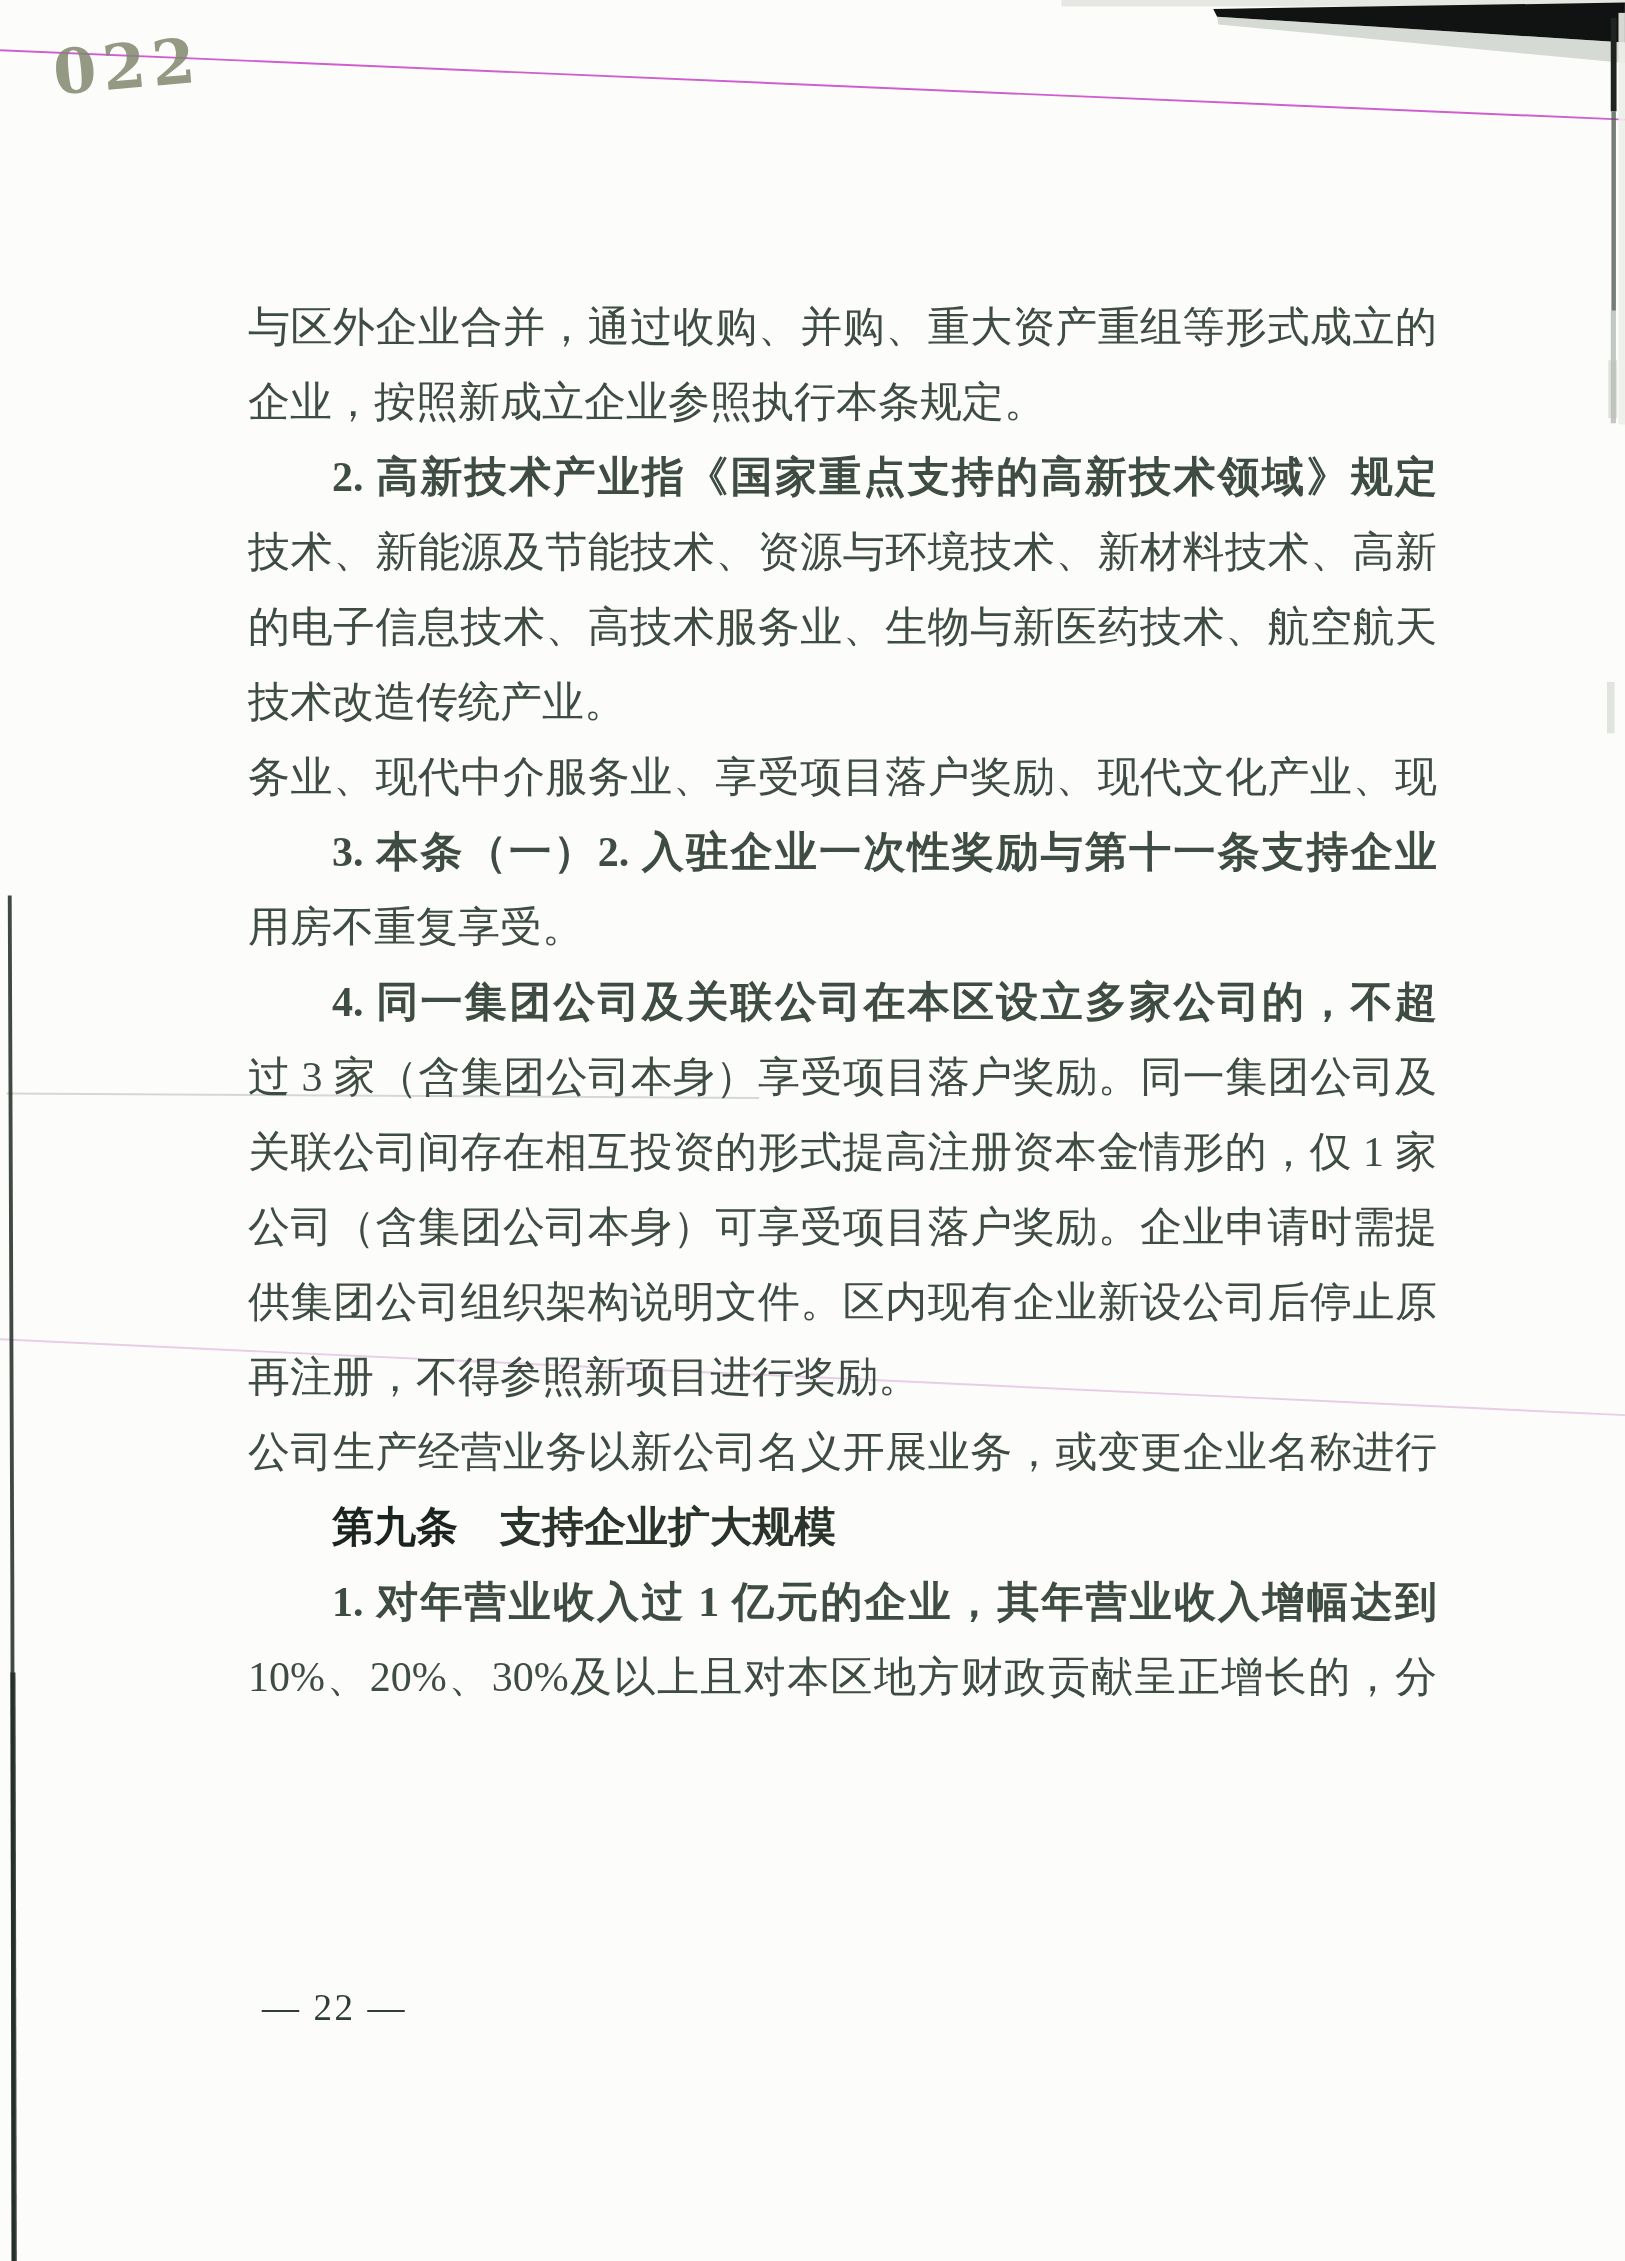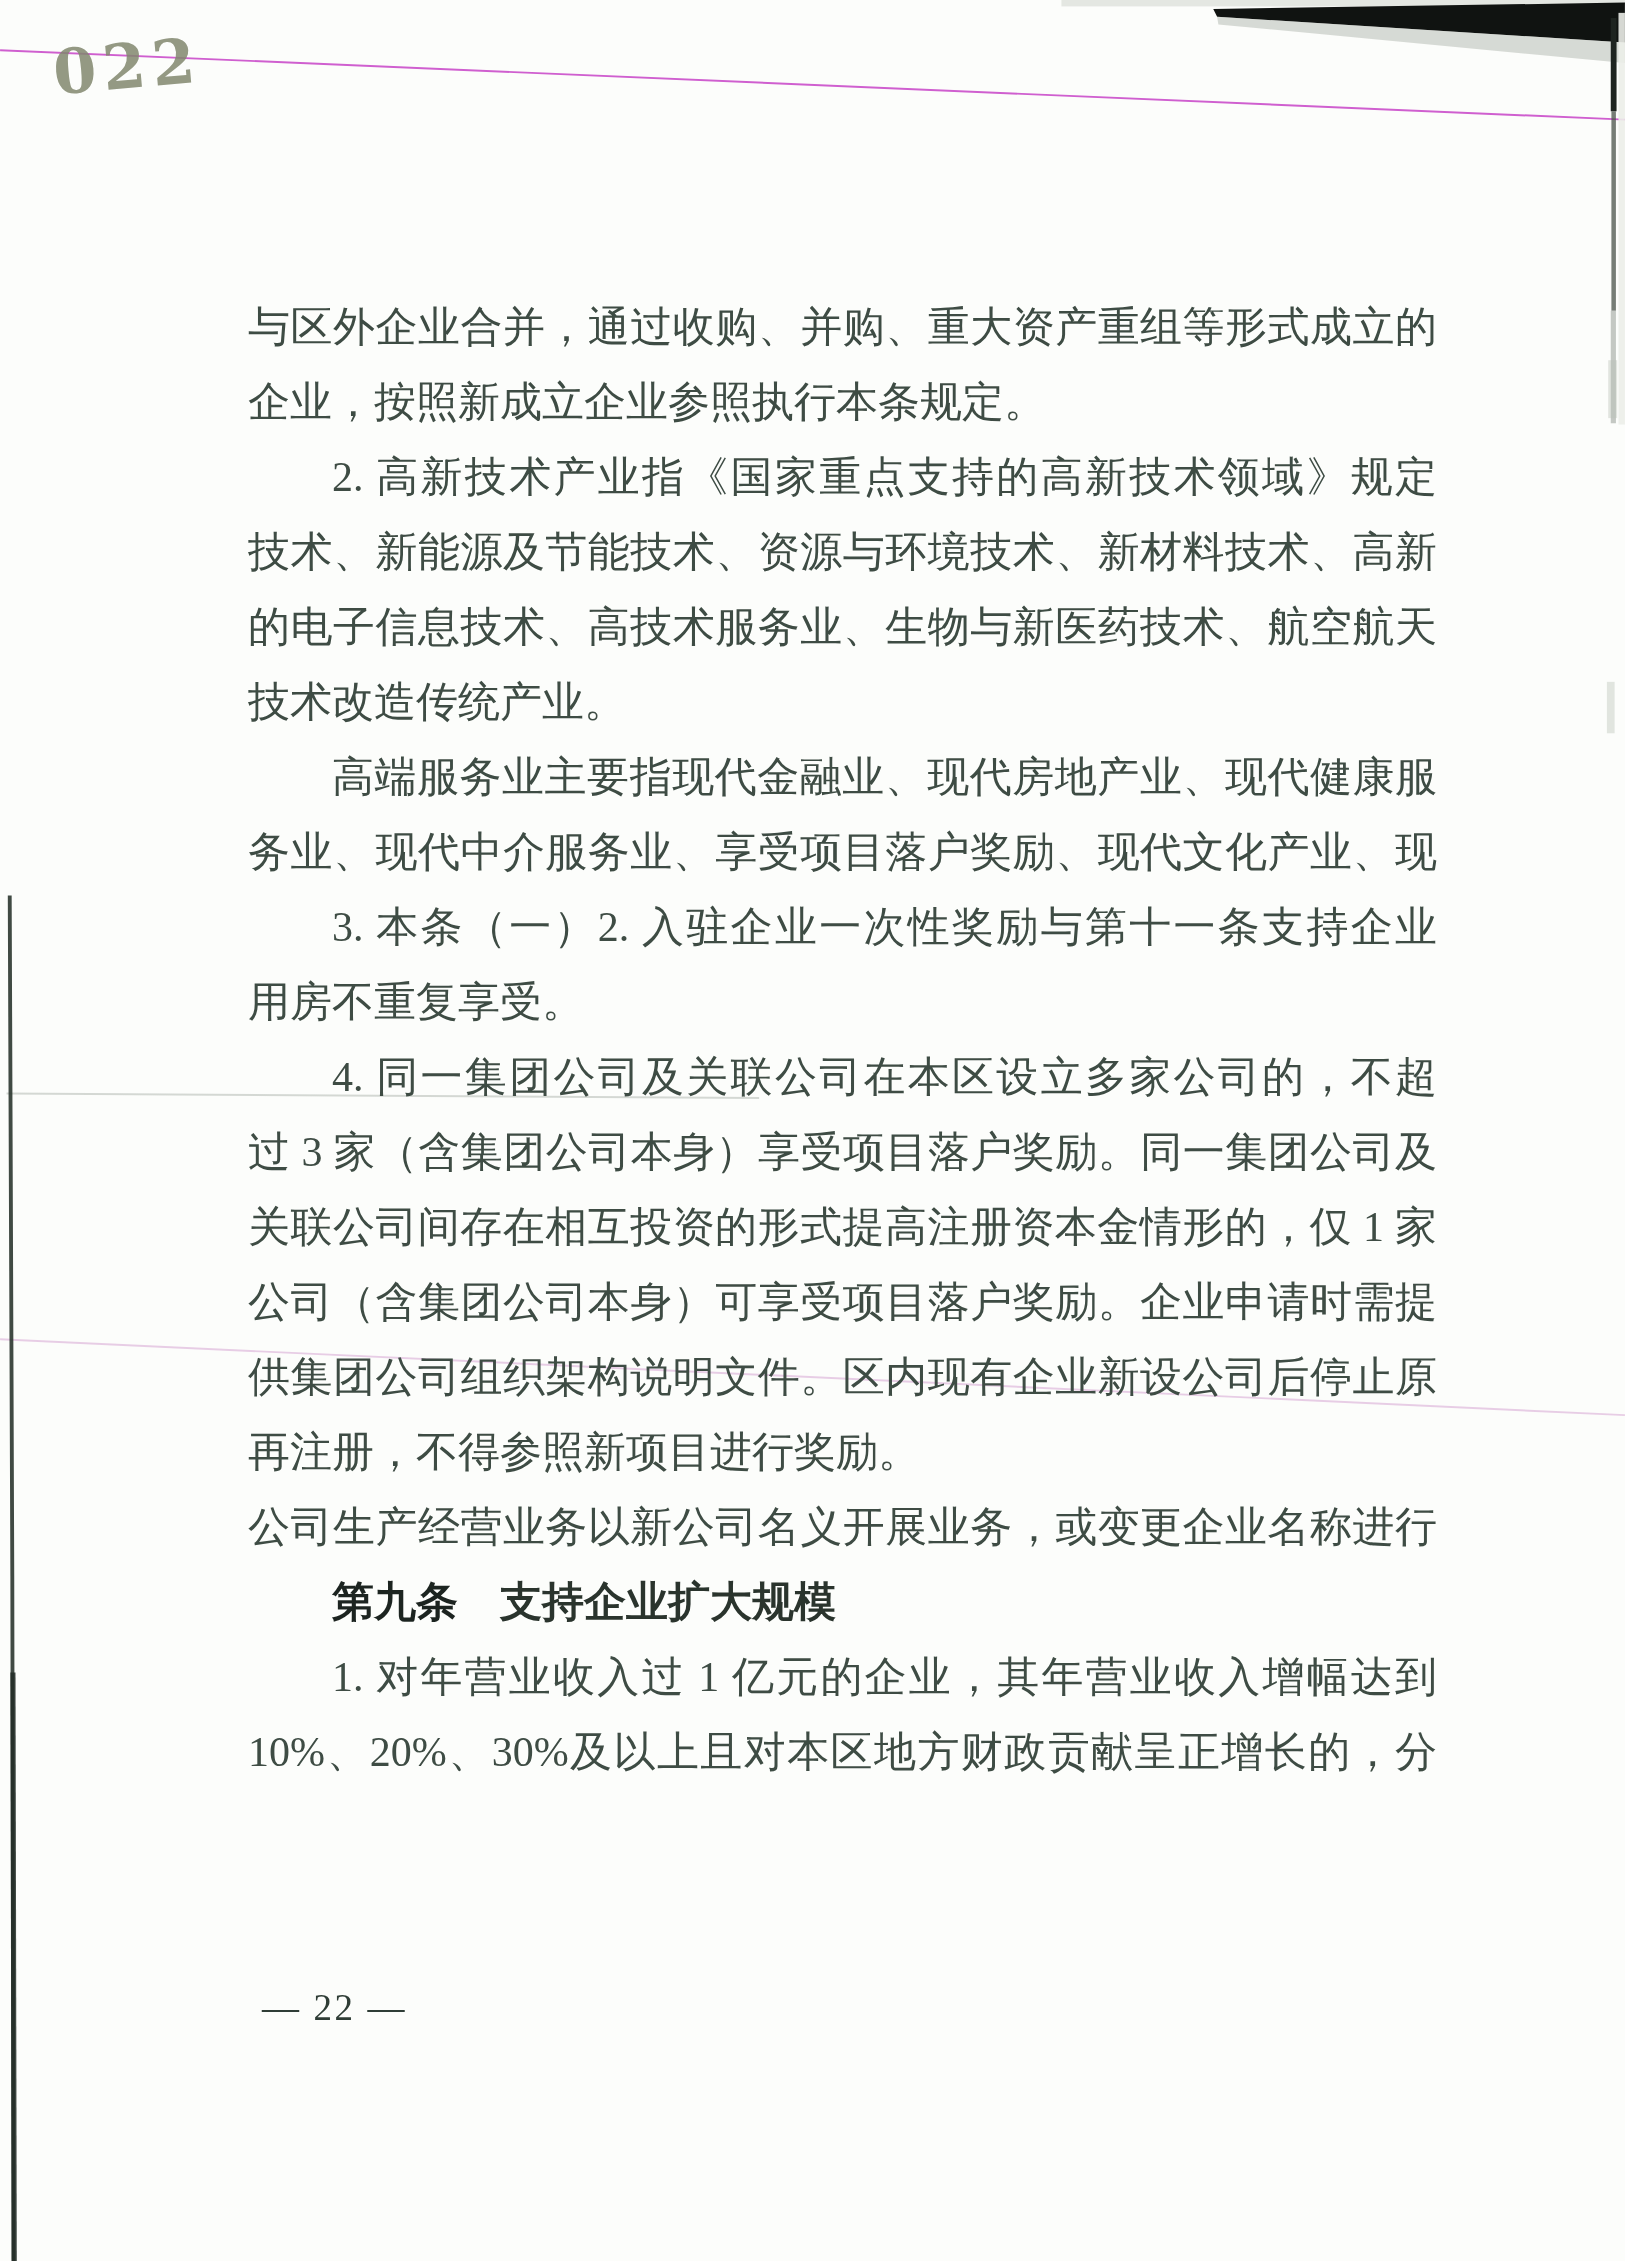--- a/index.html
+++ b/index.html
@@ -36,21 +36,21 @@
     color: #3e4c44;
     white-space: nowrap;
   }
   .line.justify {
     white-space: normal;
     text-align: justify;
     text-align-last: justify;
     text-justify: inter-character;
     overflow: hidden;
   }
-  .line.indent { padding-left: 84px; }
+  .line.indent { padding-left: 84px; font-weight: bold; }
   .line.heading { font-weight: bold; color: #2a342d; }
   .line.heading .head { color: #1c2420; }
   .page-number {
     position: absolute;
     left: 262px;
     top: 1986px;
     font-size: 37px;
     color: #2f3d36;
     letter-spacing: 2.6px;
   }
@@ -93,21 +93,20 @@
 
   <div class="stamp">022</div>
 
   <div class="text-block">
       <div class="line justify">与区外企业合并，通过收购、并购、重大资产重组等形式成立的</div>
       <div class="line">企业，按照新成立企业参照执行本条规定。</div>
       <div class="line indent justify">2. 高新技术产业指《国家重点支持的高新技术领域》规定</div>
       <div class="line justify">技术、新能源及节能技术、资源与环境技术、新材料技术、高新</div>
       <div class="line justify">的电子信息技术、高技术服务业、生物与新医药技术、航空航天</div>
       <div class="line">技术改造传统产业。</div>
-      <div class="line indent justify">高端服务业主要指现代金融业、现代房地产业、现代健康服</div>
       <div class="line justify">务业、现代中介服务业、享受项目落户奖励、现代文化产业、现代</div>
       <div class="line indent justify">3. 本条（一）2. 入驻企业一次性奖励与第十一条支持企业</div>
       <div class="line">用房不重复享受。</div>
       <div class="line indent justify">4. 同一集团公司及关联公司在本区设立多家公司的，不超</div>
       <div class="line justify">过 3 家（含集团公司本身）享受项目落户奖励。同一集团公司及</div>
       <div class="line justify">关联公司间存在相互投资的形式提高注册资本金情形的，仅 1 家</div>
       <div class="line justify">公司（含集团公司本身）可享受项目落户奖励。企业申请时需提</div>
       <div class="line justify">供集团公司组织架构说明文件。区内现有企业新设公司后停止原</div>
       <div class="line">再注册，不得参照新项目进行奖励。</div>
       <div class="line justify">公司生产经营业务以新公司名义开展业务，或变更企业名称进行</div>

